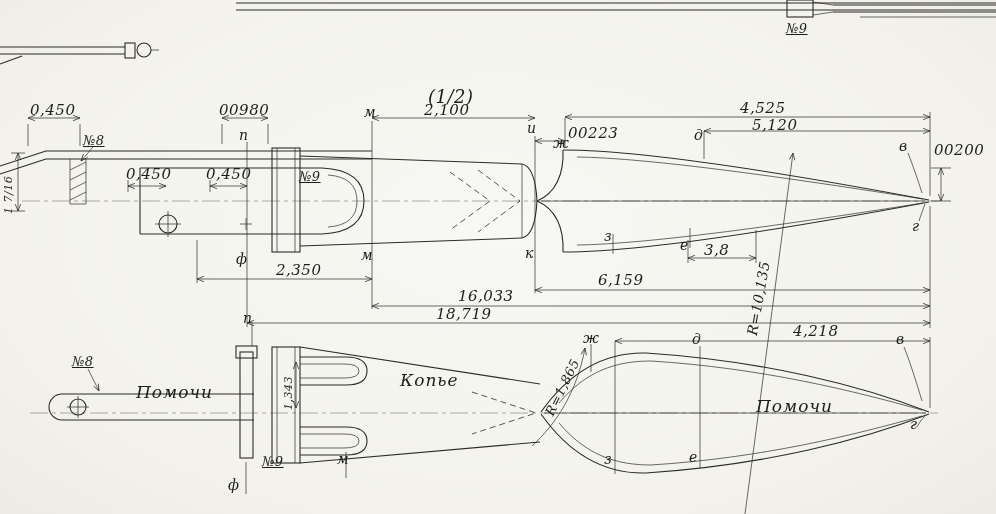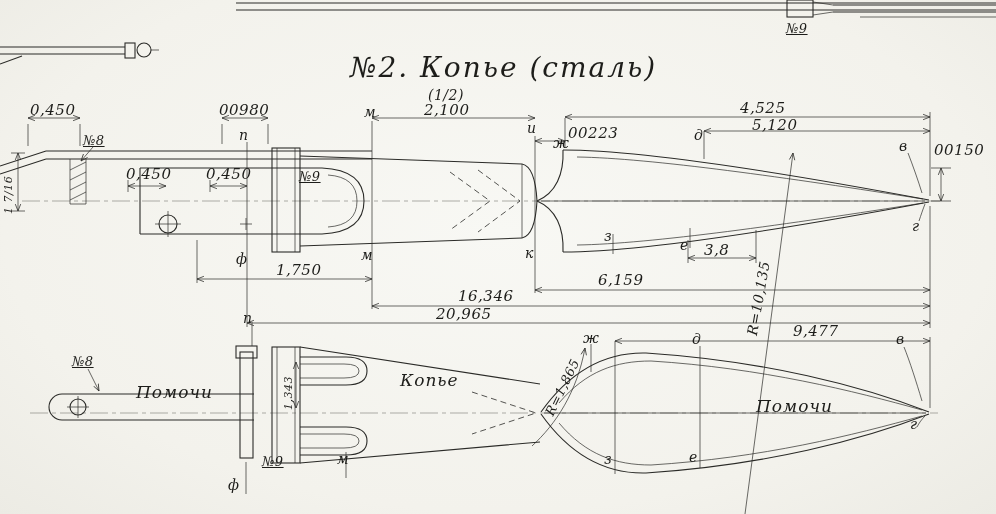--- a/index.html
+++ b/index.html
@@ -15,21 +15,21 @@
   .ink .dash{stroke-dasharray:6 4;stroke-width:0.8;}
   .ink .axis{stroke:#7a7a74;stroke-width:0.6;stroke-dasharray:18 4 4 4;}
   .lbl{
     position:absolute;font-style:italic;color:#1d1d1a;line-height:1;
     white-space:nowrap;letter-spacing:0.5px;
   }
   .d{font-size:15px;}
   .ltr{font-size:14px;}
   .tag{font-size:13px;text-decoration:underline;}
   .ttl{font-size:28px;letter-spacing:2px;}
-  .scl{font-size:14px;}
+  .scl{font-size:18px;}
   .nm{font-size:17px;letter-spacing:1px;}
   .rot{transform-origin:left top;}
 </style>
 </head>
 <body>
 
 <div class="stage">
 
   <svg width="996" height="514" viewBox="0 0 996 514">
     <defs>
@@ -152,57 +152,56 @@
       <path class="thin" d="M930,337 V408"></path>
       <path class="thin" d="M904,347 C910,362 916,381 922,401 M917,427 C919,423 922,419 925,416"></path>
 
       <path class="dim" d="M615,341 H930" marker-start="url(#ar)" marker-end="url(#ar)"></path>
       <path class="dim" d="M296,362 V408" marker-start="url(#ar)" marker-end="url(#ar)"></path>
 
       <path class="thin" d="M745,514 L793,153" marker-end="url(#ar)"></path>
     </g>
   </svg>
 
-  <span class="lbl ttl" style="left:350px;top:54px">№2. Копье (сталь)</span>
   <span class="lbl scl" style="left:428px;top:88px">(1/2)</span>
   <span class="lbl tag" style="left:786px;top:22px">№9</span>
 
   <span class="lbl d" style="left:30px;top:103px">0,450</span>
   <span class="lbl d" style="left:219px;top:103px">00980</span>
   <span class="lbl d" style="left:424px;top:103px">2,100</span>
   <span class="lbl d" style="left:568px;top:126px">00223</span>
   <span class="lbl d" style="left:740px;top:101px">4,525</span>
   <span class="lbl d" style="left:752px;top:118px">5,120</span>
-  <span class="lbl d" style="left:934px;top:143px">00150</span>
+  <span class="lbl d" style="left:934px;top:143px">00200</span>
   <span class="lbl d" style="left:126px;top:167px">0,450</span>
   <span class="lbl d" style="left:206px;top:167px">0,450</span>
-  <span class="lbl d" style="left:276px;top:263px">1,750</span>
+  <span class="lbl d" style="left:276px;top:263px">2,350</span>
   <span class="lbl d" style="left:598px;top:273px">6,159</span>
   <span class="lbl d" style="left:704px;top:243px">3,8</span>
-  <span class="lbl d" style="left:458px;top:289px">16,346</span>
-  <span class="lbl d" style="left:436px;top:307px">20,965</span>
+  <span class="lbl d" style="left:458px;top:289px">16,033</span>
+  <span class="lbl d" style="left:436px;top:307px">18,719</span>
   <span class="lbl rot" style="left:3px;top:214px;font-size:11px;transform:rotate(-90deg)">1 7/16</span>
 
   <span class="lbl tag" style="left:83px;top:134px">№8</span>
   <span class="lbl tag" style="left:299px;top:170px">№9</span>
 
   <span class="lbl ltr" style="left:239px;top:128px">п</span>
   <span class="lbl ltr" style="left:236px;top:252px">ф</span>
   <span class="lbl ltr" style="left:364px;top:105px">м</span>
   <span class="lbl ltr" style="left:361px;top:248px">м</span>
   <span class="lbl ltr" style="left:527px;top:121px">и</span>
   <span class="lbl ltr" style="left:525px;top:246px">к</span>
   <span class="lbl ltr" style="left:553px;top:136px">ж</span>
   <span class="lbl ltr" style="left:694px;top:128px">д</span>
   <span class="lbl ltr" style="left:604px;top:229px">з</span>
   <span class="lbl ltr" style="left:680px;top:238px">е</span>
   <span class="lbl ltr" style="left:899px;top:139px">в</span>
   <span class="lbl ltr" style="left:912px;top:219px">г</span>
 
-  <span class="lbl d" style="left:793px;top:324px">9,477</span>
+  <span class="lbl d" style="left:793px;top:324px">4,218</span>
   <span class="lbl rot" style="left:745px;top:334px;font-size:14px;transform:rotate(-80deg)">R=10,135</span>
   <span class="lbl rot" style="left:543px;top:412px;font-size:13px;transform:rotate(-64deg)">R=1,865</span>
   <span class="lbl rot" style="left:283px;top:410px;font-size:11px;transform:rotate(-90deg)">1,343</span>
 
   <span class="lbl tag" style="left:72px;top:355px">№8</span>
   <span class="lbl tag" style="left:262px;top:455px">№9</span>
   <span class="lbl nm" style="left:136px;top:384px">Помочи</span>
   <span class="lbl nm" style="left:400px;top:372px">Копье</span>
   <span class="lbl nm" style="left:756px;top:398px">Помочи</span>
 

